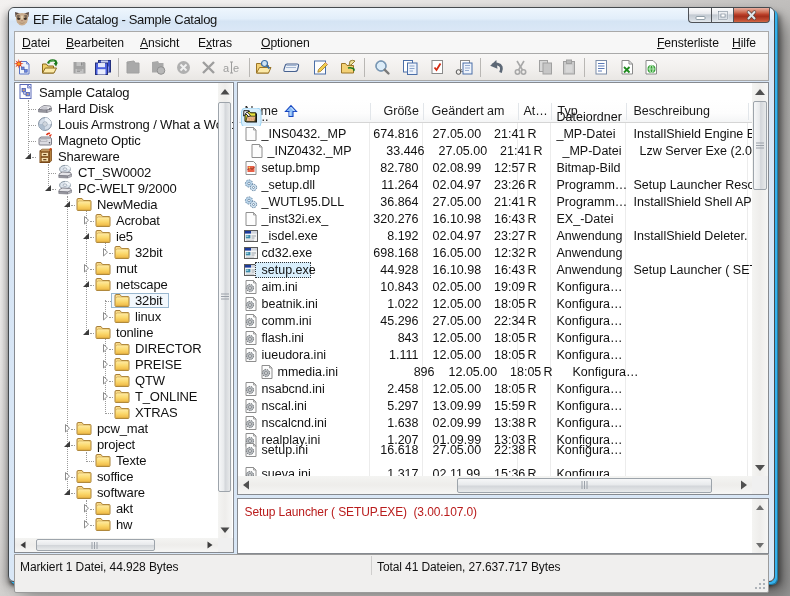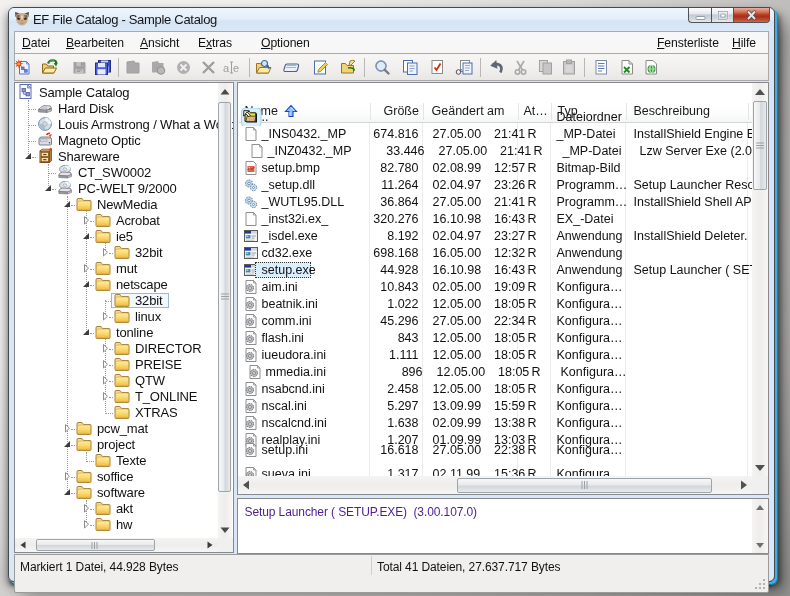--- a/index.html
+++ b/index.html
@@ -25,21 +25,21 @@
 #menubar .mi u{text-decoration:underline;}
 
 #toolbar{position:absolute;left:5px;top:44.5px;width:755px;height:28px;border:1px solid #a9a9a9;background:linear-gradient(180deg,#f8f7f6 0%,#f1efed 60%,#e9e7e4 100%);}
 .tsep{position:absolute;top:4px;width:1px;height:19px;background:#b9b7b4;}
 .ticon{position:absolute;top:5px;}
 
 .panel{position:absolute;background:#fff;border:1px solid #868a90;}
 #tree{left:5px;top:73.5px;width:219.5px;height:471px;}
 #list{left:227.5px;top:73.5px;width:532px;height:413.5px;}
 #desc{left:227.5px;top:489.5px;width:532px;height:56px;}
-#desctext{position:absolute;left:7px;top:6px;font-size:12px;letter-spacing:-0.1px;color:#4c1d95;text-align:center;}
+#desctext{position:absolute;left:7px;top:6px;font-size:12px;letter-spacing:-0.1px;color:#b91c1c;text-align:center;}
 
 #status{position:absolute;left:5px;top:545.5px;width:755px;height:39px;background:#f0efee;border:1px solid #9b9b9b;border-radius:0 0 2px 2px;}
 #status .st{position:absolute;top:5px;font-size:12px;letter-spacing:-0.1px;color:#111;}
 #stdiv{position:absolute;left:356px;top:1px;width:1px;height:19px;background:#cfcecd;}
 
 .sb{position:absolute;background:#f0f0f0;}
 .sbv{background:linear-gradient(90deg,#f4f4f2 0%,#eeedeb 50%,#f6f6f5 100%);}
 .sbh{background:linear-gradient(180deg,#f4f4f2 0%,#eeedeb 50%,#f6f6f5 100%);}
 .thumb{position:absolute;border:1px solid #9da4ab;border-radius:2px;}
 .thv{background:linear-gradient(90deg,#f6f7f8 0%,#e8eaec 45%,#d3d6da 55%,#e8eaeb 100%);}
@@ -759,21 +759,21 @@
         <svg class="lico" width="17" height="17" style="overflow:visible">
           <use href="#gearpg"></use>
         </svg>
         <span class="c-name">iueudora.ini</span>
         <span class="c-size">1.111</span>
         <span class="c-date">12.05.00</span>
         <span class="c-time">18:05</span>
         <span class="c-attr">R</span>
         <span class="c-typ">Konfigura…</span>
       </div>
-<div class="lrow" style="left:4px;top:280.5px;width:442px;overflow:hidden">
+<div class="lrow" style="left:16px;top:280.5px;width:442px;overflow:hidden">
         <svg class="lico" width="17" height="17" style="overflow:visible">
           <use href="#gearpg"></use>
         </svg>
         <span class="c-name">mmedia.ini</span>
         <span class="c-size">896</span>
         <span class="c-date">12.05.00</span>
         <span class="c-time">18:05</span>
         <span class="c-attr">R</span>
         <span class="c-typ">Konfigura…</span>
       </div>

